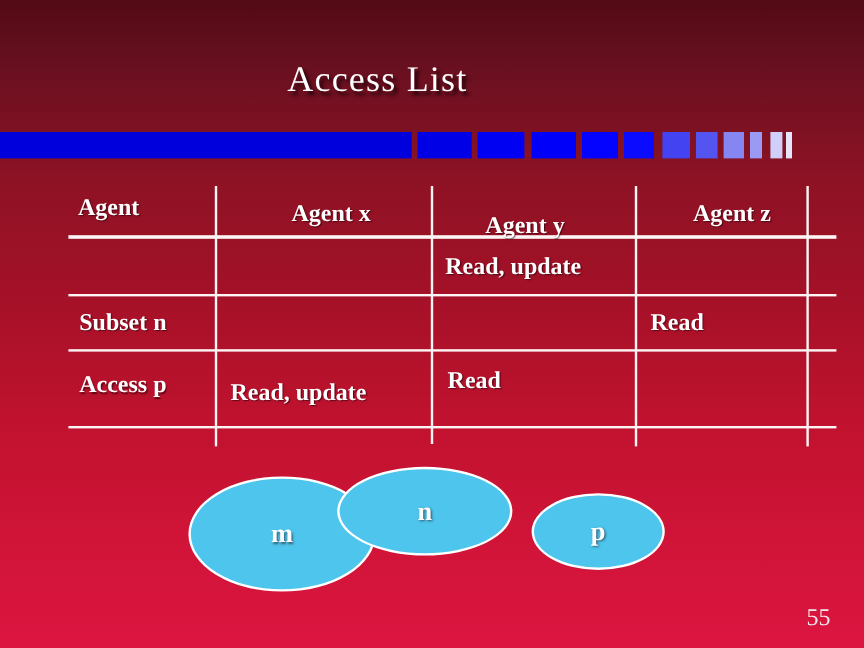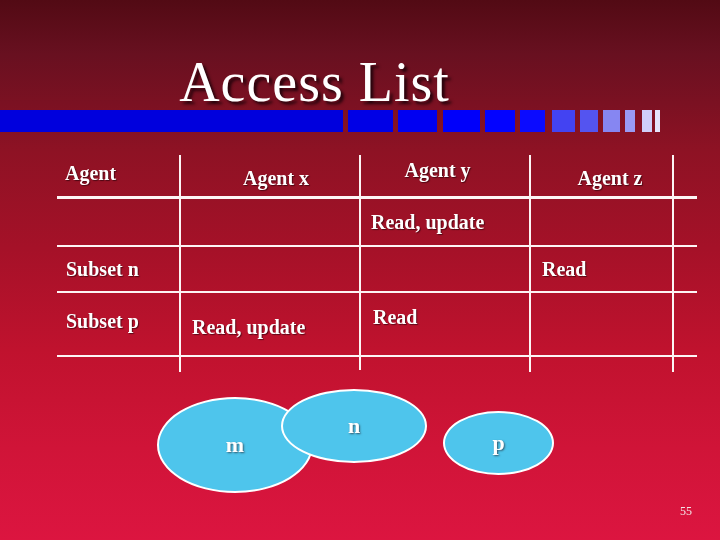--- a/index.html
+++ b/index.html
@@ -11,21 +11,21 @@
     font-family: "Liberation Serif", serif;
     background: linear-gradient(180deg,
       #520a14 0%, #681020 10%, #8e1224 28%, #a51128 46%,
       #c0122e 65%, #d01438 83%, #dc1540 100%);
   }
   .title {
     position: absolute;
     top: 50px; left: 0; width: 629px;
     text-align: center;
     color: #ffffff;
-    font-size: 56px;
+    font-size: 30px;
     letter-spacing: 1px;
     text-shadow: 3px 3px 3px rgba(25,0,8,0.85);
   }
   .accent-bar {
     position: absolute;
     top: 110px; left: 0; width: 720px; height: 22px;
   }
   .bar-seg {
     position: absolute;
     top: 0; height: 22px;
@@ -53,21 +53,21 @@
   .ellipse .lbl {
     color: #ffffff;
     font-size: 22px;
     font-weight: bold;
     text-shadow: 1px 1px 2px rgba(30,0,8,0.55);
   }
   .page-number {
     position: absolute;
     top: 504px; right: 28px;
     color: #f3e4e7;
-    font-size: 12px;
+    font-size: 20px;
   }
 </style>
 </head>
 <body>
 
 <div class="slide">
 
   <div class="title">Access List</div>
 
   <div class="accent-bar">
@@ -89,29 +89,29 @@
   <div class="tline" style="left:57px; top:245px; width:640px; height:2px;"></div>
   <div class="tline" style="left:57px; top:291px; width:640px; height:2px;"></div>
   <div class="tline" style="left:57px; top:355px; width:640px; height:2px;"></div>
   <div class="tline" style="left:179px; top:155px; width:2px; height:217px;"></div>
   <div class="tline" style="left:359px; top:155px; width:2px; height:215px;"></div>
   <div class="tline" style="left:529px; top:155px; width:2px; height:217px;"></div>
   <div class="tline" style="left:672px; top:155px; width:2px; height:217px;"></div>
 
   <div class="cell" style="left:65px; top:162px;">Agent</div>
   <div class="cell centered" style="left:186px; top:167px; width:180px;text-align:center;">Agent x</div>
-  <div class="cell centered" style="left:361px; top:159px; width:153px;">Agent y</div>
+  <div class="cell centered" style="left:361px; top:177px; width:153px;">Agent y</div>
   <div class="cell centered" style="left:530px; top:167px; width:160px;">Agent z</div>
 
   <div class="cell" style="left:371px; top:211px;">Read, update</div>
 
   <div class="cell" style="left:66px; top:258px;text-align:center;">Subset n</div>
   <div class="cell" style="left:542px; top:258px;">Read</div>
 
-  <div class="cell" style="left:66px; top:310px;">Subset p</div>
+  <div class="cell" style="left:66px; top:310px;">Access p</div>
   <div class="cell" style="left:192px; top:316px;">Read, update</div>
   <div class="cell" style="left:373px; top:306px;">Read</div>
 
   <div class="ellipse" style="left: 157px; top: 397px; width: 156px; height: 96px; z-index: 1; background: rgb(78, 197, 236); border-color: rgb(255, 255, 255);">
     <span class="lbl">m</span>
   </div>
   <div class="ellipse" style="left: 281px; top: 389px; width: 146px; height: 74px; z-index: 2; background: rgb(78, 197, 236); border-color: rgb(255, 255, 255);">
     <span class="lbl">n</span>
   </div>
   <div class="ellipse" style="left: 443px; top: 411px; width: 111px; height: 64px; z-index: 1; background: rgb(78, 197, 236); border-color: rgb(255, 255, 255);">

